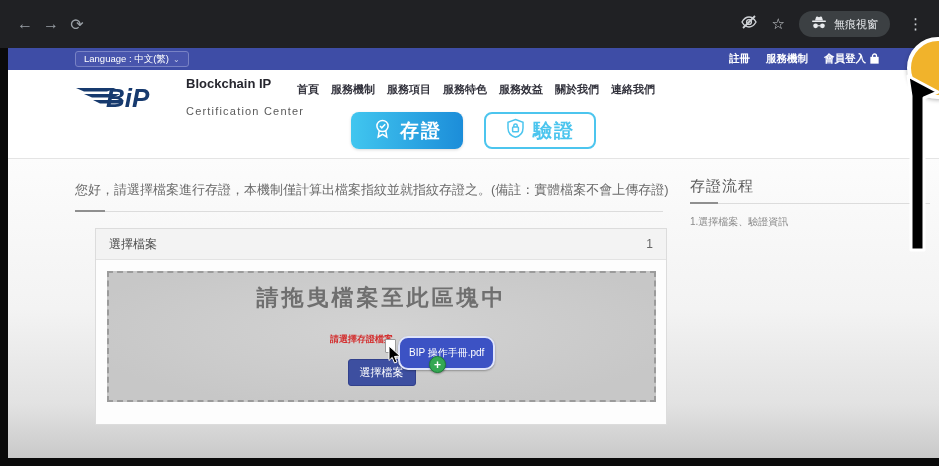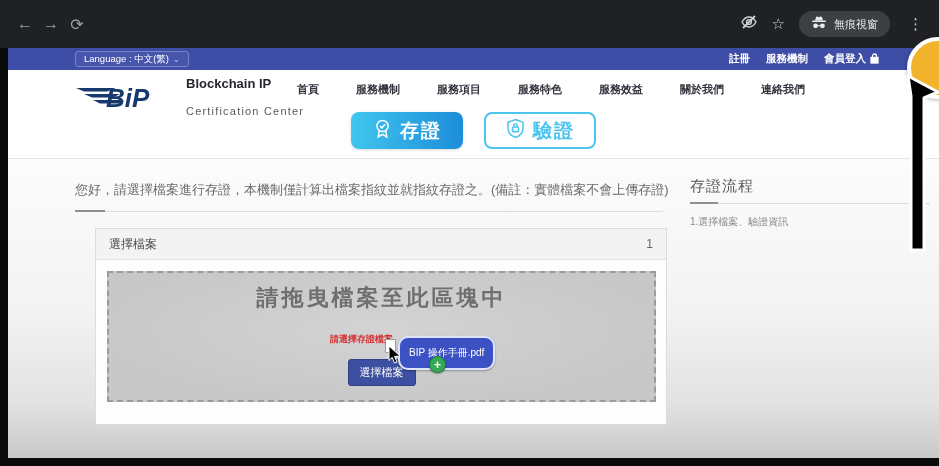--- a/index.html
+++ b/index.html
@@ -40,21 +40,21 @@
   .top-links { position:absolute; right:60px; top:0; height:22px; display:flex; align-items:center; gap:16px; }
   .top-link { color:#fff; font-size:10.5px; font-weight:bold; white-space:nowrap; display:flex; align-items:center; gap:4px; }
   
   .site-header {
     position:absolute; left:8px; top:70px; width:931px; height:89px;
     background:#fff; border-bottom:1px solid #e4e4e4;
   }
   .logo { position:absolute; left:68px; top:7px; display:flex; align-items:center; gap:24px; }
   .brand-title { font-size:13px; font-weight:bold; color:#26262e; line-height:14px; }
   .brand-sub { font-size:11px; color:#5a5a5a; letter-spacing:1.2px; margin-top:14px; }
-  .nav { position:absolute; left:289px; top:12px; display:flex; gap:37px; }
+  .nav { position:absolute; left:289px; top:12px; display:flex; gap:12px; }
   .nav-item { font-size:11px; font-weight:600; color:#32323c; white-space:nowrap; }
   .action-row { position:absolute; left:0; right:0; top:42px; display:flex; justify-content:center; gap:21px; }
   .btn-store {
     width:112px; height:37px; border-radius:8px; border:none;
     background:linear-gradient(90deg,#41c6ef 0%,#1c8dd9 100%);
     color:#fff; font-size:19px; font-weight:bold; letter-spacing:2px;
     display:flex; align-items:center; justify-content:center; gap:7px;
     box-shadow:0 1px 3px rgba(0,0,0,.15);
   }
   .btn-verify {

